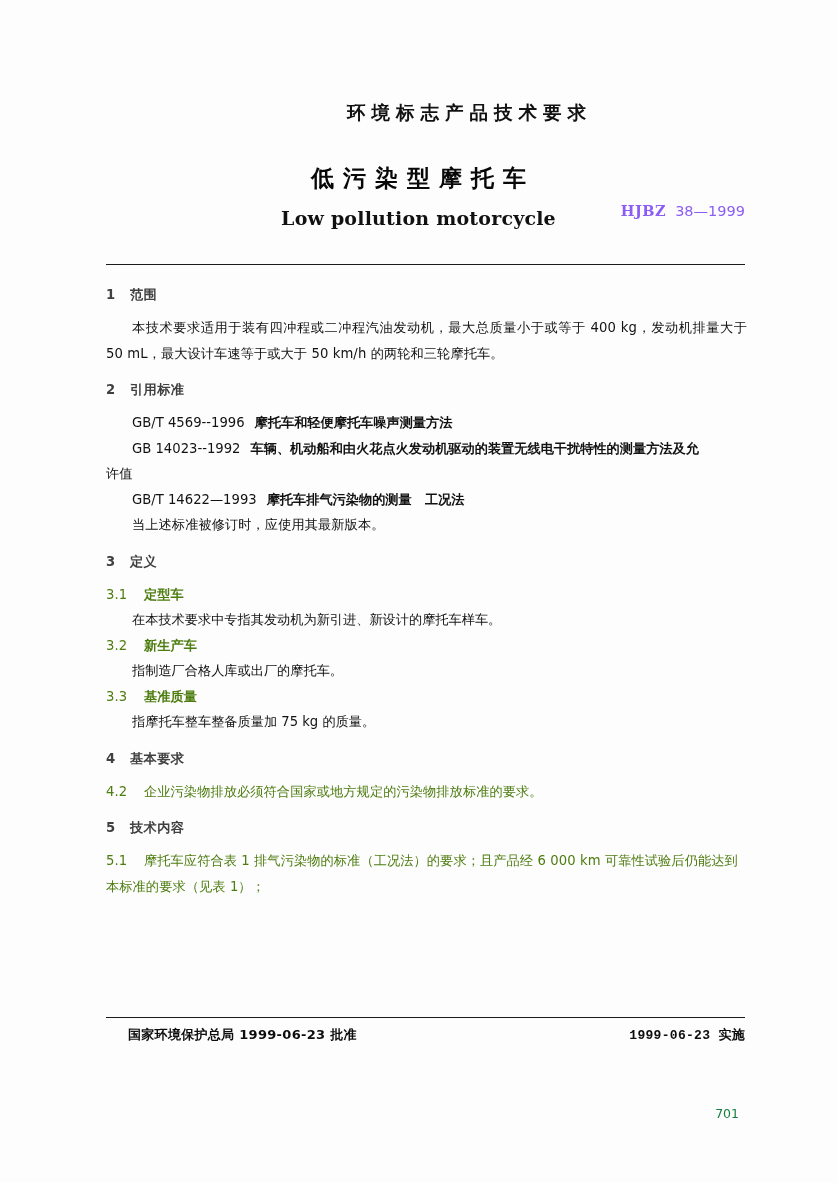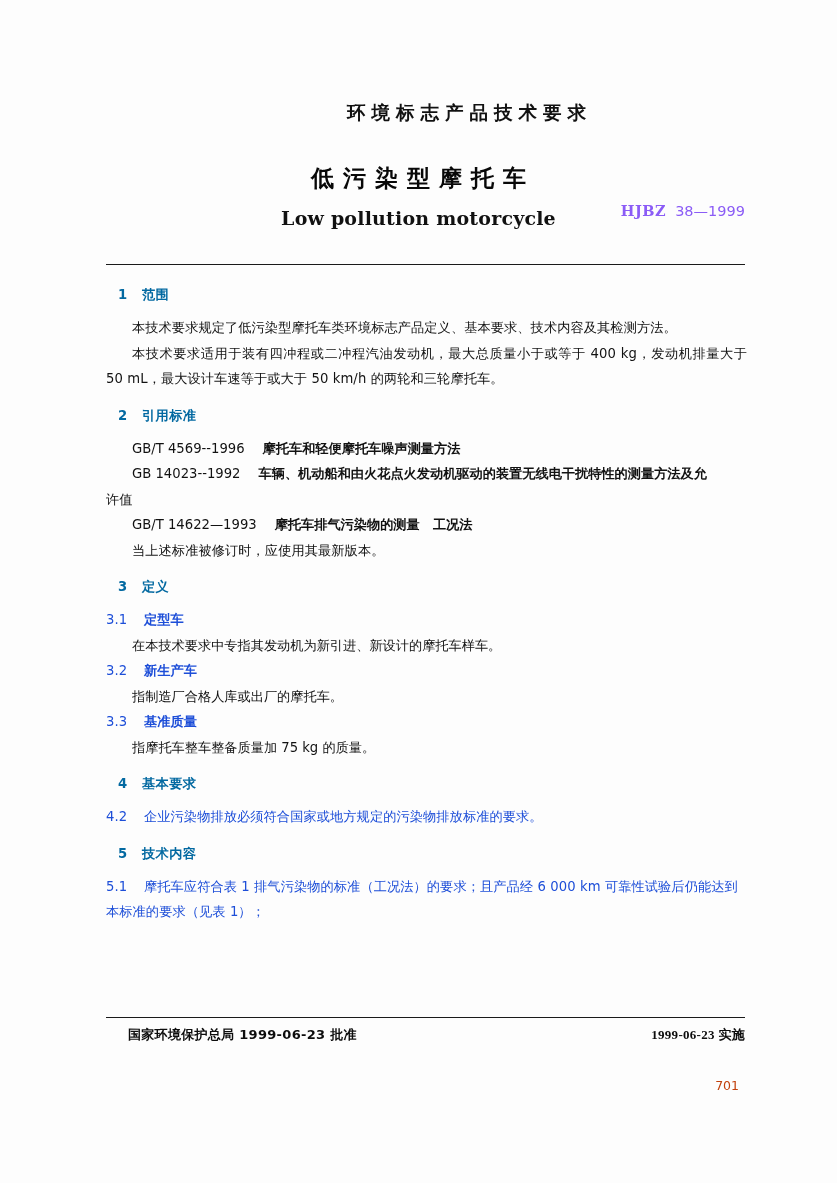--- a/index.html
+++ b/index.html
@@ -95,22 +95,22 @@
   .body-block {
     position: absolute;
     top: 286px;
     left: 106px;
     width: 641px;
   }
   .sec-head {
     font-family: "DejaVu Sans", sans-serif;
     font-weight: bold;
     font-size: 13.2px;
-    color: #0369a1;
-    margin: 0 0 11px 12px;
+    color: #404040;
+    margin: 0 0 11px 0;
     letter-spacing: 0.4px;
   }
   .sec-head .sec-no {
     display: inline-block;
     min-width: 24px;
   }
   .para {
     font-family: "DejaVu Sans", sans-serif;
     font-size: 13.2px;
     line-height: 25.5px;
@@ -121,21 +121,21 @@
   }
   .para-indent {
     text-indent: 26px;
   }
   .gap-md { height: 15px; }
 
   .num-item {
     font-family: "DejaVu Sans", sans-serif;
     font-size: 13.2px;
     line-height: 25.5px;
-    color: #1d4ed8;
+    color: #4d7c0f;
     margin: 0;
     letter-spacing: 0.1px;
   }
   .num-item .item-no {
     display: inline-block;
     min-width: 38px;
     font-weight: normal;
   }
   .num-item.bold-label .item-label {
     font-weight: bold;
@@ -151,21 +151,21 @@
   .ref-line {
     font-family: "DejaVu Sans", sans-serif;
     font-size: 13.2px;
     line-height: 25.5px;
     color: #121212;
     margin: 0;
     text-indent: 26px;
   }
   .ref-line .ref-name {
     font-weight: bold;
-    margin-left: 18px;
+    margin-left: 10px;
   }
   .ref-cont {
     text-indent: 0;
   }
 
   
   .footer-left {
     position: absolute;
     top: 1026px;
     left: 108px;
@@ -173,33 +173,33 @@
     font-weight: bold;
     font-size: 13px;
     color: #0d0d0d;
     letter-spacing: 0.3px;
     padding-left: 20px;
   }
   .footer-right {
     position: absolute;
     top: 1026px;
     right: 92px;
-    font-family: Liberation Serif, serif;
+    font-family: Liberation Mono, monospace;
     font-weight: bold;
     font-size: 13px;
     color: #0d0d0d;
     letter-spacing: 0.3px;
   }
   .page-no {
     position: absolute;
-    top: 1078px;
+    top: 1106px;
     right: 98px;
     font-family: "DejaVu Sans", sans-serif;
     font-size: 12.5px;
-    color: #c2410c;
+    color: #15803d;
   }
 </style>
 </head>
 <body>
 
 <div class="page">
 
   <div class="hdr-series">环境标志产品技术要求</div>
 
   <div class="hdr-title">低污染型摩托车</div>
@@ -210,21 +210,20 @@
 
   <div class="hdr-sub">Low pollution motorcycle</div>
 
   <div class="rule rule-top"></div>
 
   <div class="body-block">
 
     <div class="sec-head">
       <span class="sec-no">1</span><span>范围</span>
     </div>
-    <p class="para para-indent">本技术要求规定了低污染型摩托车类环境标志产品定义、基本要求、技术内容及其检测方法。</p>
     <p class="para para-indent">本技术要求适用于装有四冲程或二冲程汽油发动机，最大总质量小于或等于 400 kg，发动机排量大于 50 mL，最大设计车速等于或大于 50 km/h 的两轮和三轮摩托车。</p>
 
     <div class="gap-md"></div>
 
     <div class="sec-head">
       <span class="sec-no">2</span><span>引用标准</span>
     </div>
     <p class="ref-line">
       <span>GB/T 4569--1996</span><span class="ref-name">摩托车和轻便摩托车噪声测量方法</span>
     </p>

